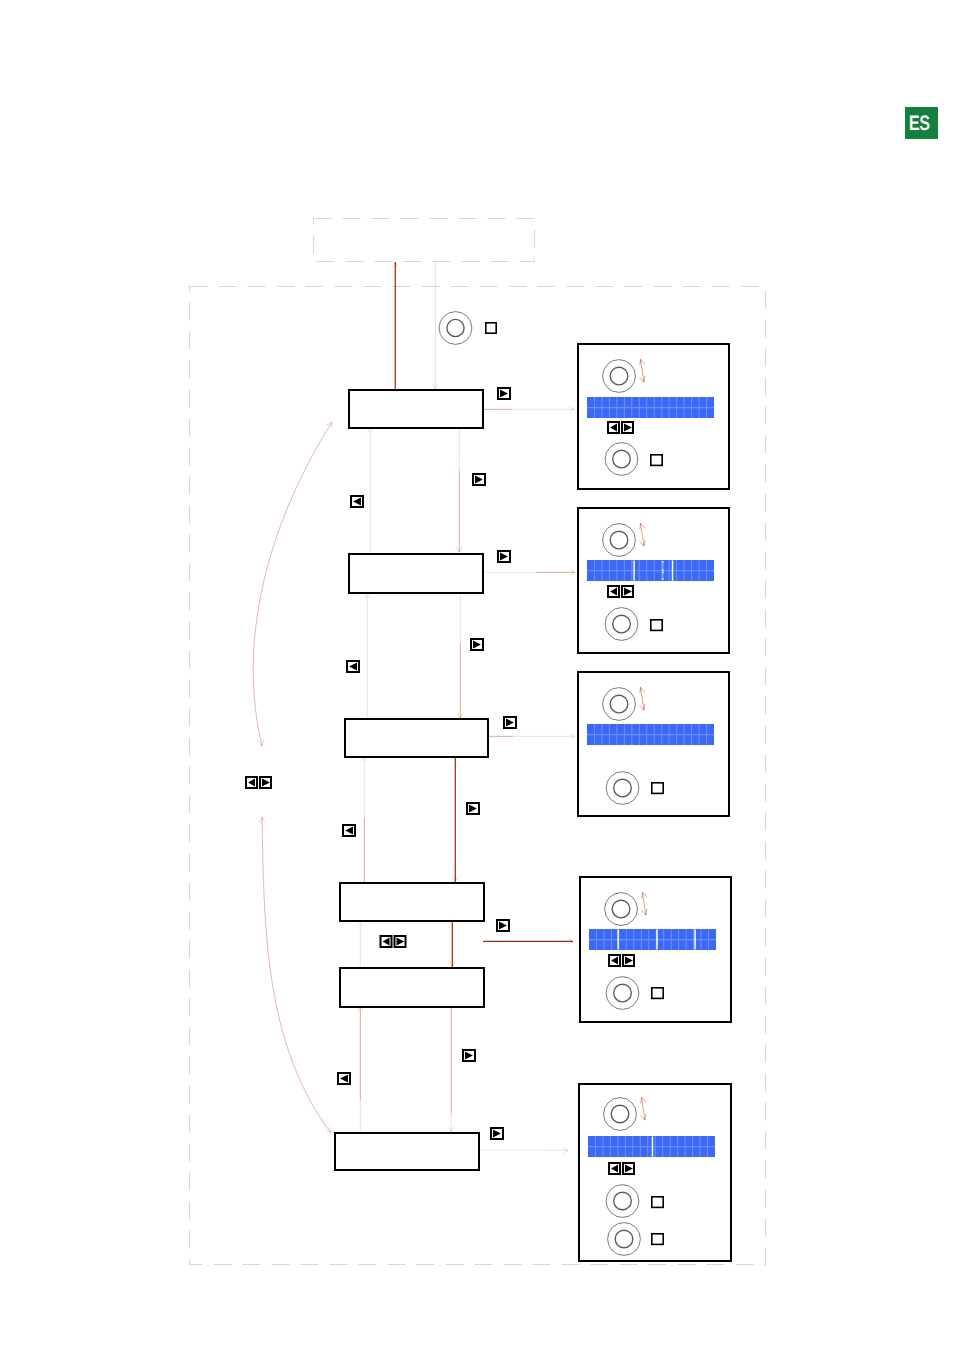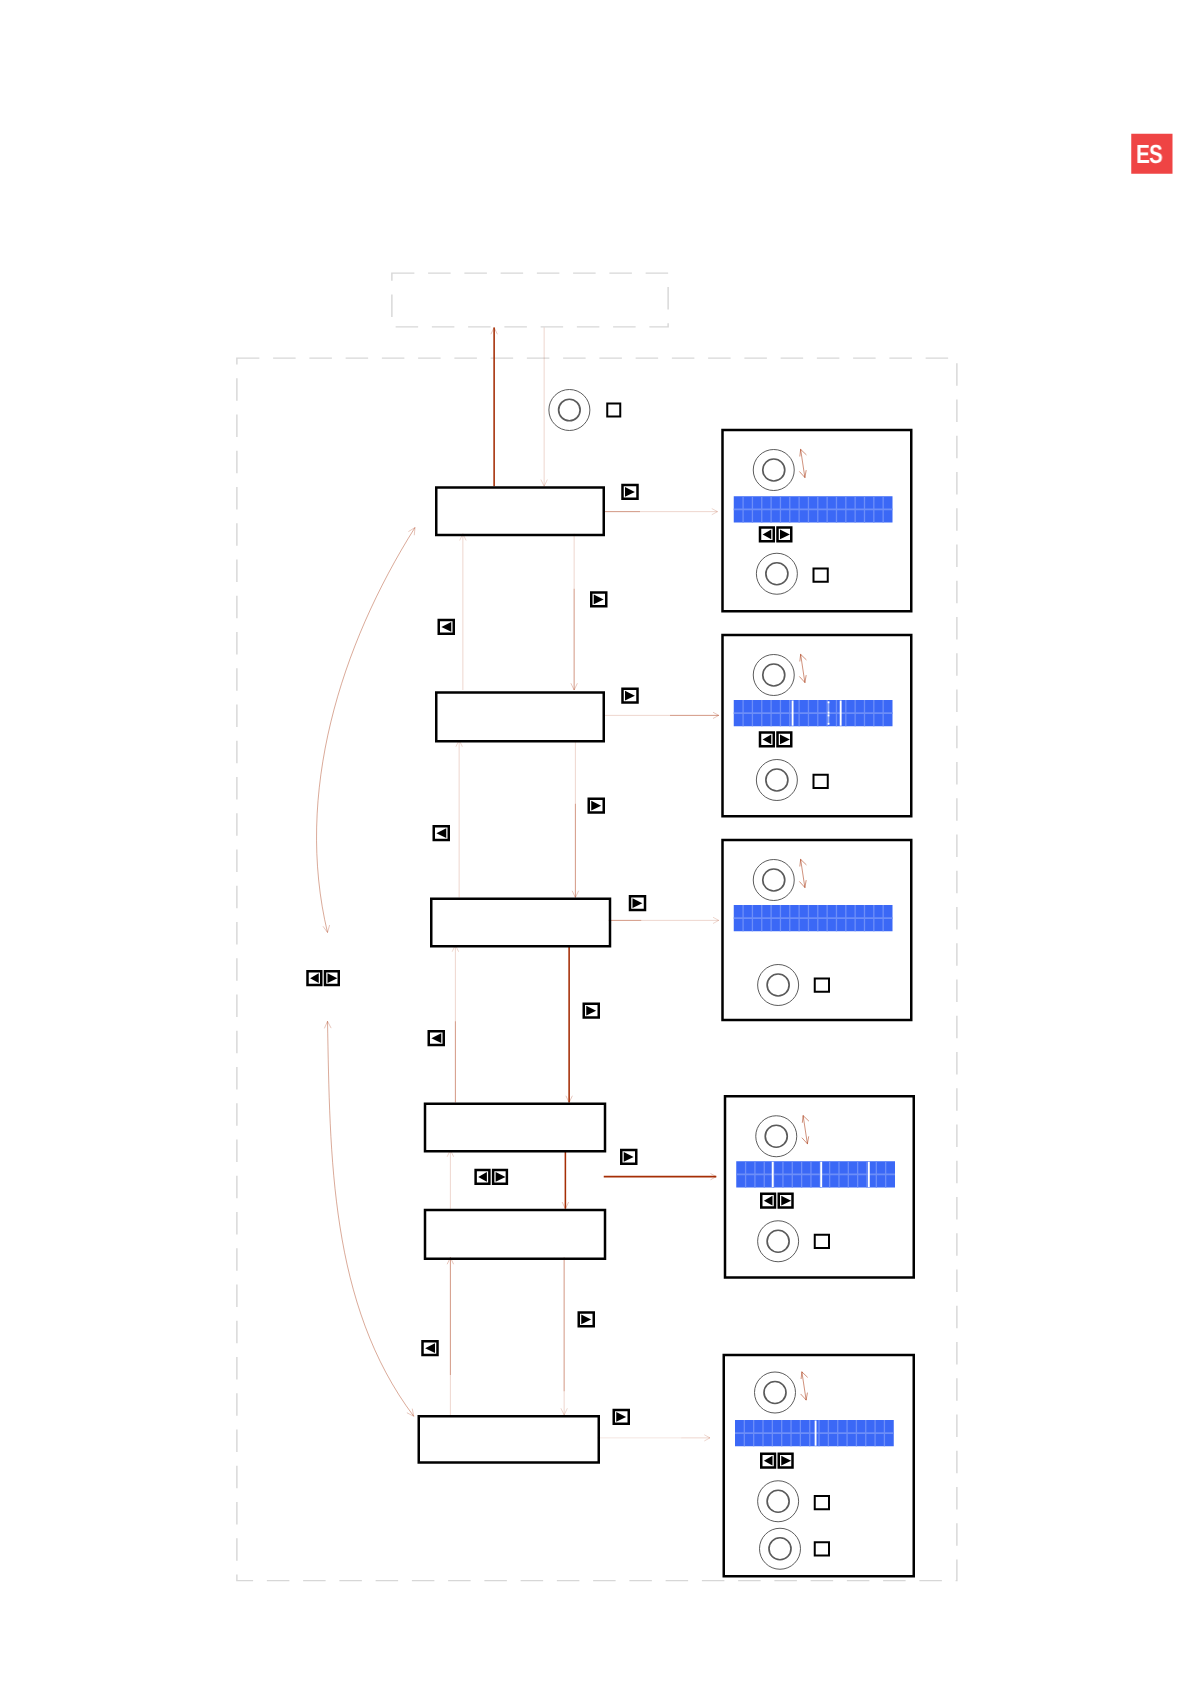--- a/index.html
+++ b/index.html
@@ -1,20 +1,20 @@
 <!DOCTYPE html>
 <html><head>
 <meta charset="utf-8">
 <style>
   html,body{margin:0;padding:0;background:#fff;}
   body{width:954px;height:1350px;position:relative;overflow:hidden;
        font-family:"Liberation Sans",sans-serif;}
   #root{position:absolute;left:0;top:0;width:954px;height:1350px;}
   .lang-badge{position:absolute;left:905px;top:107px;width:33px;height:32px;
-     background:#ef4444;color:#fff;font-weight:bold;font-size:21px;
+     background:#15803d;color:#fff;font-weight:bold;font-size:21px;
      line-height:21px;letter-spacing:-0.8px;
      transform-origin:center;
      -webkit-font-smoothing:antialiased;
      text-rendering:geometricPrecision;
      display:flex;align-items:center;justify-content:center;}
   .lang-badge span{display:block;transform:translateX(-2px) scaleX(0.78) translateZ(0);
      will-change:transform;}
   svg.layer{position:absolute;left:0;top:0;width:954px;height:1350px;}
 </style>
 </head>

